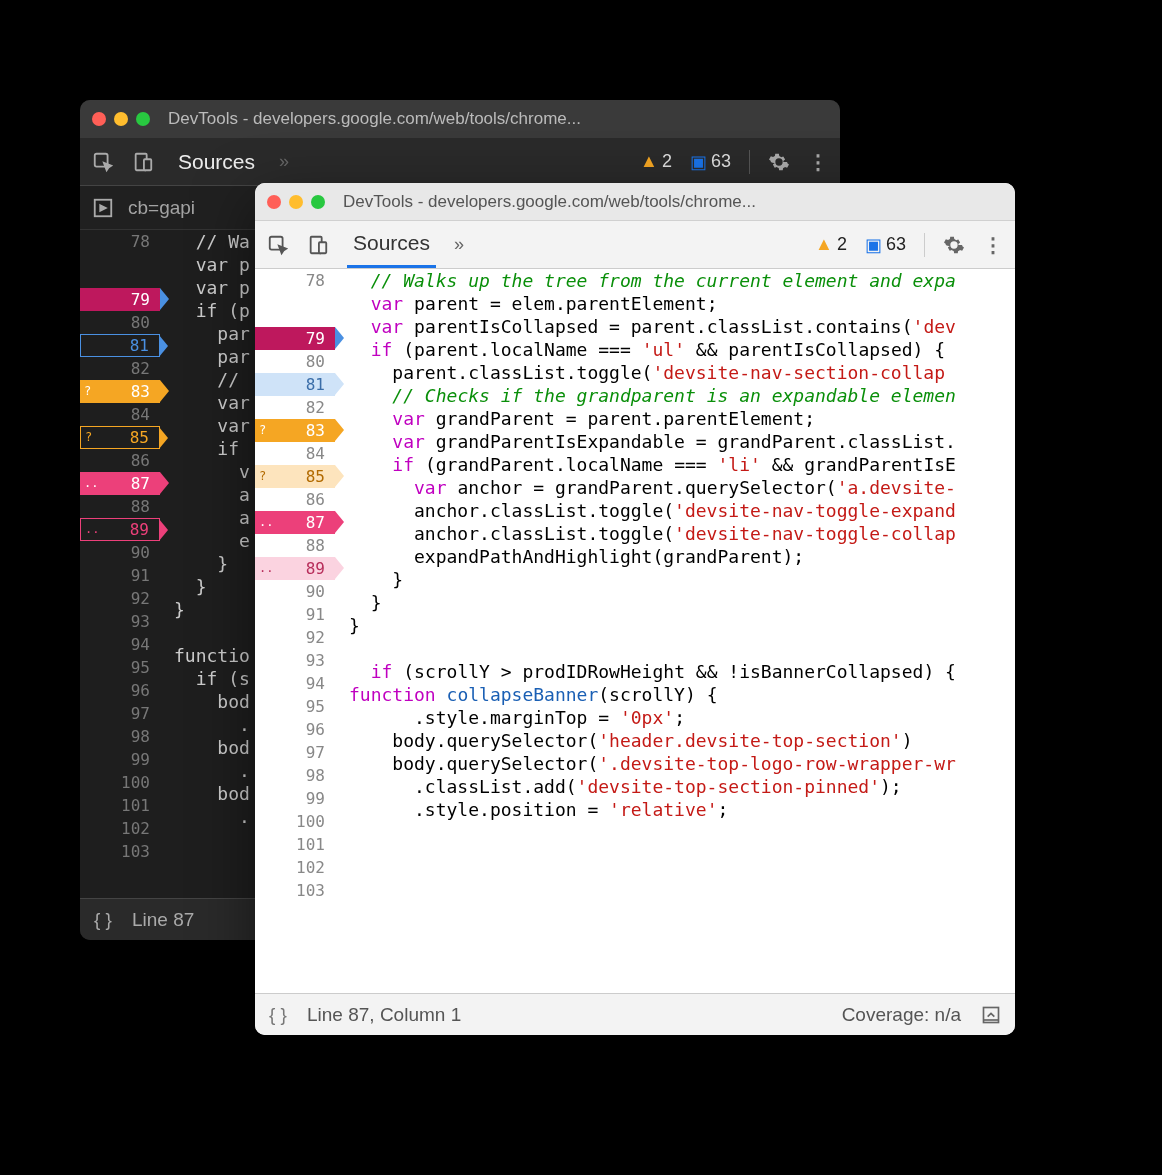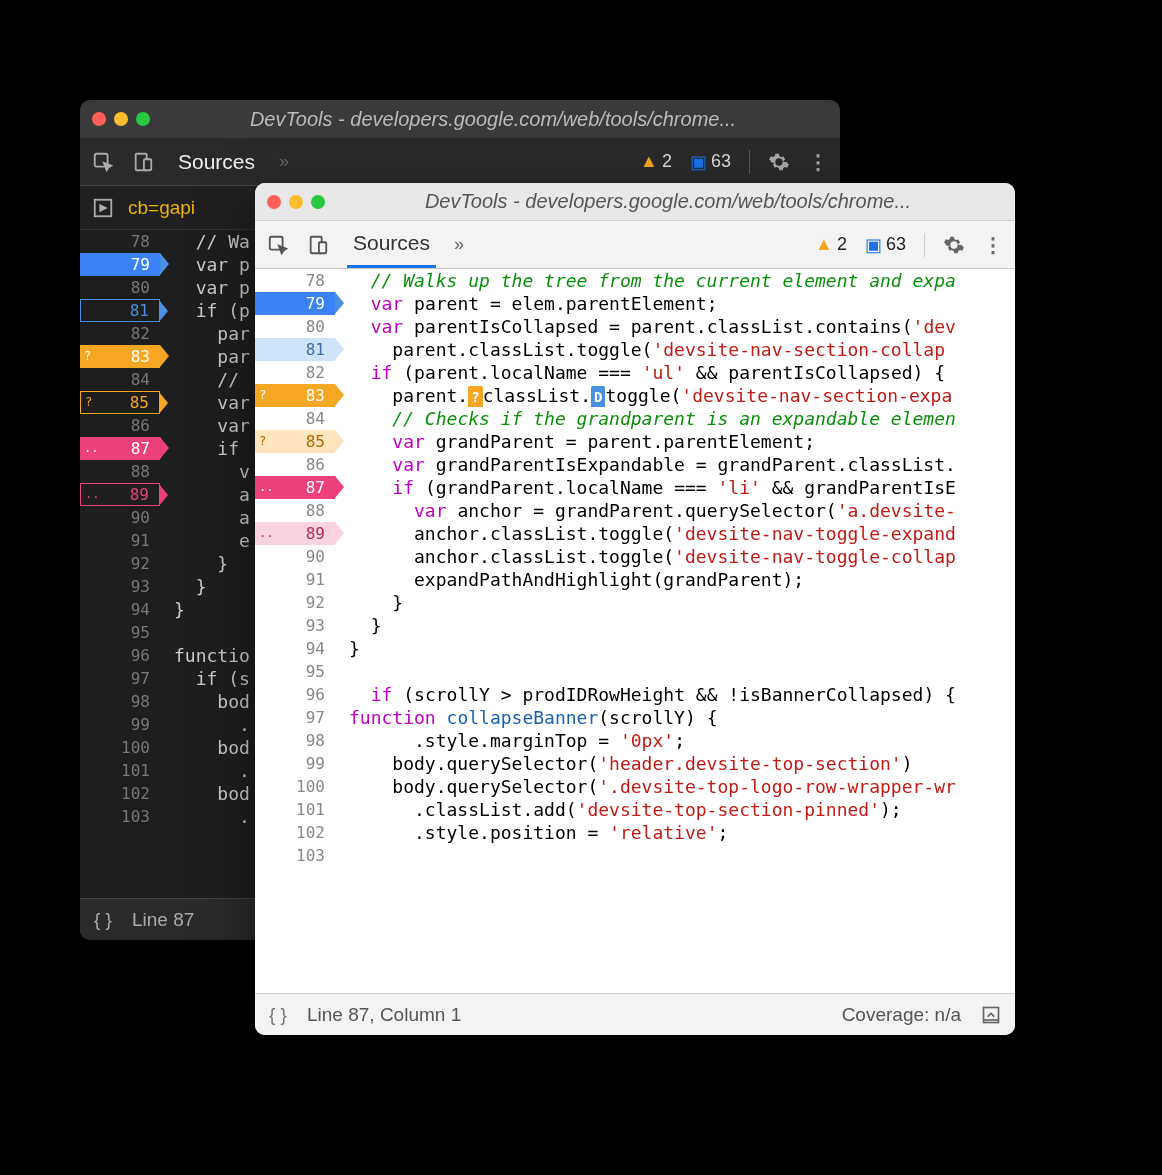--- a/index.html
+++ b/index.html
@@ -40,24 +40,23 @@
     padding: 0 12px;
     flex-shrink: 0;
     gap: 8px;
   }
   .dark .titlebar { background: #3a3a3a; }
   .light .titlebar { background: #e8e8e8; border-bottom:1px solid #d0d0d0;}
   .traffic { display:flex; gap:8px; }
   .tlight { width:14px; height:14px; border-radius:50%; }
   .tlight.red{background:#ff5f57;} .tlight.yel{background:#ffbd2e;} .tlight.grn{background:#28c840;}
   .titletext {
-    flex:1; text-align:center; font-size:20px; color:#555;
+    flex:1; text-align:left; font-size:17px; color:#555;
     white-space:nowrap; overflow:hidden; text-overflow:ellipsis;
     padding: 0 10px;
-    font-style: italic;
   }
   .dark .titletext{color:#bbb;}
 
   .toolbar {
     height: 48px;
     display:flex; align-items:center;
     padding: 0 12px;
     gap: 18px;
     flex-shrink:0;
     font-size: 20px;
@@ -82,21 +81,21 @@
     height: 44px;
     display:flex; align-items:center;
     gap:14px;
     padding:0 12px;
     flex-shrink:0;
     font-size:19px;
   }
   .dark .filetab-row{background:#202020; border-bottom:1px solid #333;}
   .light .filetab-row{background:#f6f6f6; border-bottom:1px solid #d5d5d5;}
   .filetab-name{color:#333;}
-  .dark .filetab-name{color:#eab308;}
+  .dark .filetab-name{color:#a3a3a3;}
   .close-x{color:#888;}
 
   .code-area {
     flex:1;
     overflow:hidden;
     display:flex;
     font-family: Menlo, Consolas, monospace;
     font-size: 18px;
     line-height: 23px;
   }
@@ -111,21 +110,21 @@
     height:23px;
     padding-right:10px;
     font-size:16px;
     display:flex;
     justify-content:flex-end;
     align-items:center;
     color:#888;
     position:relative;
   }
   .dark .gline{color:#777;}
-  .gline.bp-blue{background:#3b82f6;color:#fff;}
+  .gline.bp-blue{background:#be185d;color:#fff;margin-top:35px;}
   .gline.bp-blue-outline{background:#cfe3f8;color:#3a6da8;}
   .dark .gline.bp-blue-outline{background:#1e1e1e;color:#4a90e2;border:1px solid #4a90e2;box-sizing:border-box;}
   .gline.bp-orange{background:#f5a623;color:#fff;}
   .gline.bp-orange-outline{background:#fde4bd;color:#b26a00;}
   .dark .gline.bp-orange-outline{background:#1e1e1e;color:#f5a623;border:1px solid #f5a623;box-sizing:border-box;}
   .gline.bp-pink{background:#ec407a;color:#fff;}
   .gline.bp-pink-outline{background:#fbd3e0;color:#b82e5b;}
   .dark .gline.bp-pink-outline{background:#1e1e1e;color:#ec407a;border:1px solid #ec407a;box-sizing:border-box;}
   .bpmark{
     position:absolute; left:4px; font-size:12px; color:inherit;
@@ -467,23 +466,22 @@
           <span>102</span>
         </div>
         <div class="gline">
           <span>103</span>
         </div>
       </div>
     <div class="code-col" id="light-code">
         <div class="cline"><span class="c-comment">  // Walks up the tree from the current element and expa</span></div>
         <div class="cline"><span>  </span><span class="c-kw">var</span><span> parent = elem.parentElement;</span></div>
         <div class="cline"><span>  </span><span class="c-kw">var</span><span> parentIsCollapsed = parent.classList.contains(</span><span class="c-str">'dev</span></div>
+        <div class="cline"><span>  </span><span class="c-kw">if</span><span> (parent.localName === </span><span class="c-str">'ul'</span><span> &amp;&amp; parentIsCollapsed) {</span></div>
         <div class="cline"><span>    parent.classList.toggle(</span><span class="c-str">'devsite-nav-section-collap</span></div>
-        <div class="cline"><span>  </span><span class="c-kw">if</span><span> (parent.localName === </span><span class="c-str">'ul'</span><span> &amp;&amp; parentIsCollapsed) {</span></div>
-        <div class="cline"><span>    parent.</span><span class="pill">?</span><span>classList.</span><span class="pill blue">D</span><span>toggle(</span><span class="c-str">'devsite-nav-section-expa</span></div>
         <div class="cline"><span>    </span><span class="c-comment">// Checks if the grandparent is an expandable elemen</span></div>
         <div class="cline"><span>    </span><span class="c-kw">var</span><span> grandParent = parent.parentElement;</span></div>
         <div class="cline"><span>    </span><span class="c-kw">var</span><span> grandParentIsExpandable = grandParent.classList.</span></div>
         <div class="cline"><span>    </span><span class="c-kw">if</span><span> (grandParent.localName === </span><span class="c-str">'li'</span><span> &amp;&amp; grandParentIsE</span></div>
         <div class="cline"><span>      </span><span class="c-kw">var</span><span> anchor = grandParent.querySelector(</span><span class="c-str">'a.devsite-</span></div>
         <div class="cline"><span>      anchor.classList.toggle(</span><span class="c-str">'devsite-nav-toggle-expand</span></div>
         <div class="cline"><span>      anchor.classList.toggle(</span><span class="c-str">'devsite-nav-toggle-collap</span></div>
         <div class="cline"><span>      expandPathAndHighlight(grandParent);</span></div>
         <div class="cline"><span>    }</span></div>
         <div class="cline"><span>  }</span></div>

